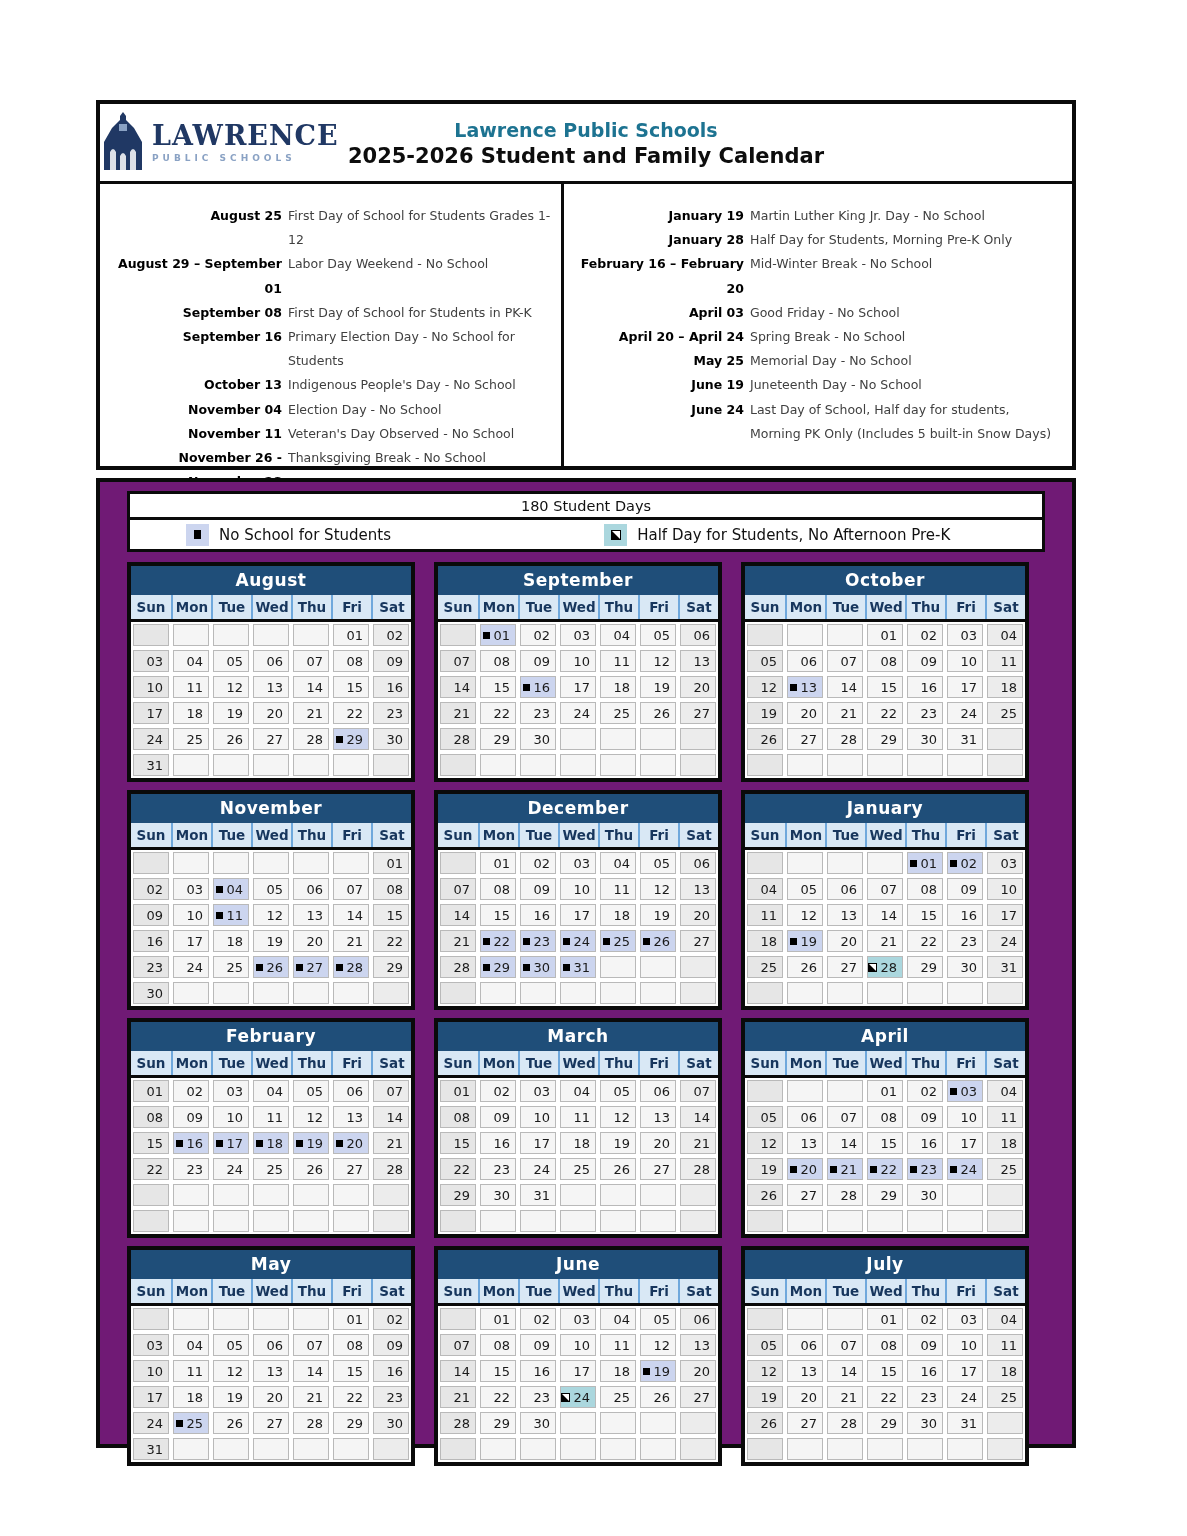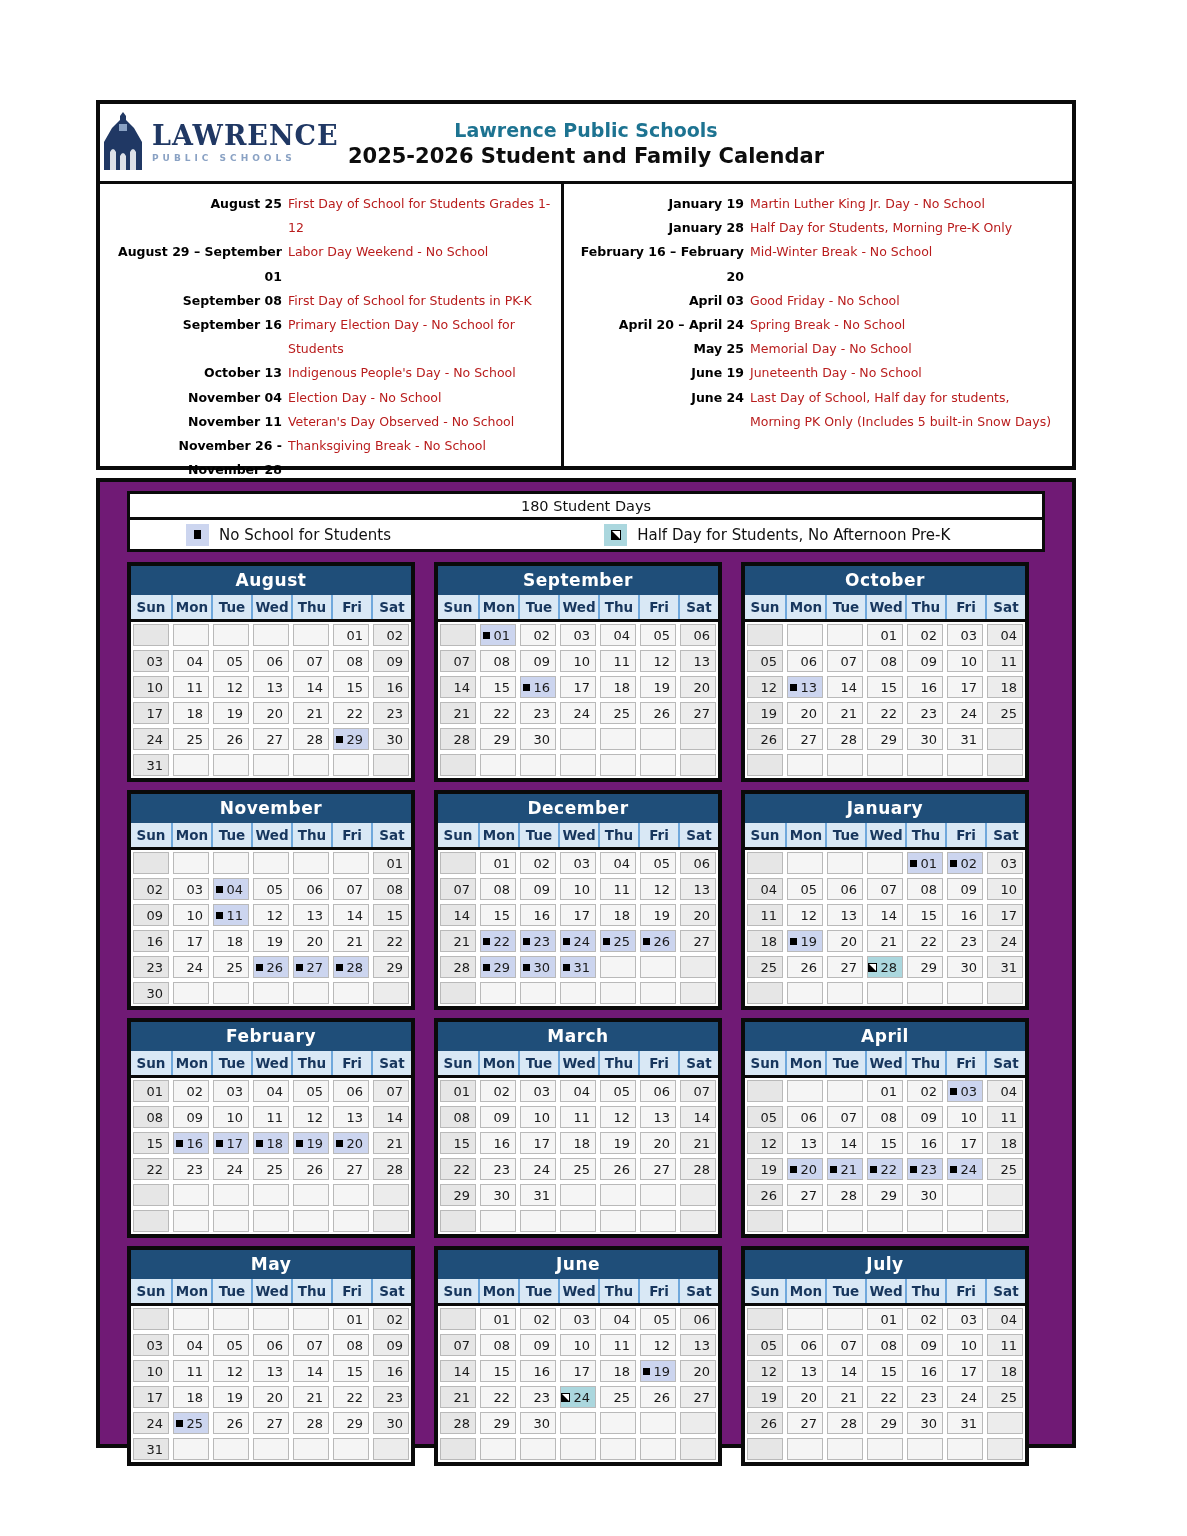--- a/index.html
+++ b/index.html
@@ -27,27 +27,27 @@
     font-size:27px; font-weight:bold; color:#203864; letter-spacing:1px; line-height:30px;
   }
   .logo-sub {
     font-size:9px; color:#8aa2c4; letter-spacing:4px; font-weight:bold; margin-top:2px;
   }
   .titles { width:100%; text-align:center; padding-top:2px; }
   .title   { font-size:19px; font-weight:bold; color:#1d7391; }
   .subtitle{ font-size:21px; font-weight:bold; color:#0d0d0d; margin-top:3px; }
 
   .key-dates { display:flex; height:283px; }
-  .kd-col { padding-top:8px; }
+  .kd-col { padding-top:20px; }
   .kd-left  { width:464px; border-right:3px solid #0a0a0a; padding-left:4px; }
   .kd-right { flex:1; }
   .kd-row { display:flex; gap:6px; font-size:12.5px; line-height:24.2px; }
   .kd-date { flex:none; width:178px; text-align:right; font-weight:bold; color:#000; }
   .kd-right .kd-date { width:180px; }
-  .kd-desc { color:#b91c1c; }
+  .kd-desc { color:#404040; }
 
   
   .main-box {
     position:absolute; left:96px; top:478px; width:980px; height:970px;
     border:4px solid #0a0a0a; background:#701a75; padding:9px 27px 0 27px;
   }
   .summary-box { border:3px solid #0a0a0a; background:#fff; }
   .summary-title {
     text-align:center; font-size:14.5px; color:#111; padding:4px 0 3px 0;
     border-bottom:3px solid #0a0a0a;

